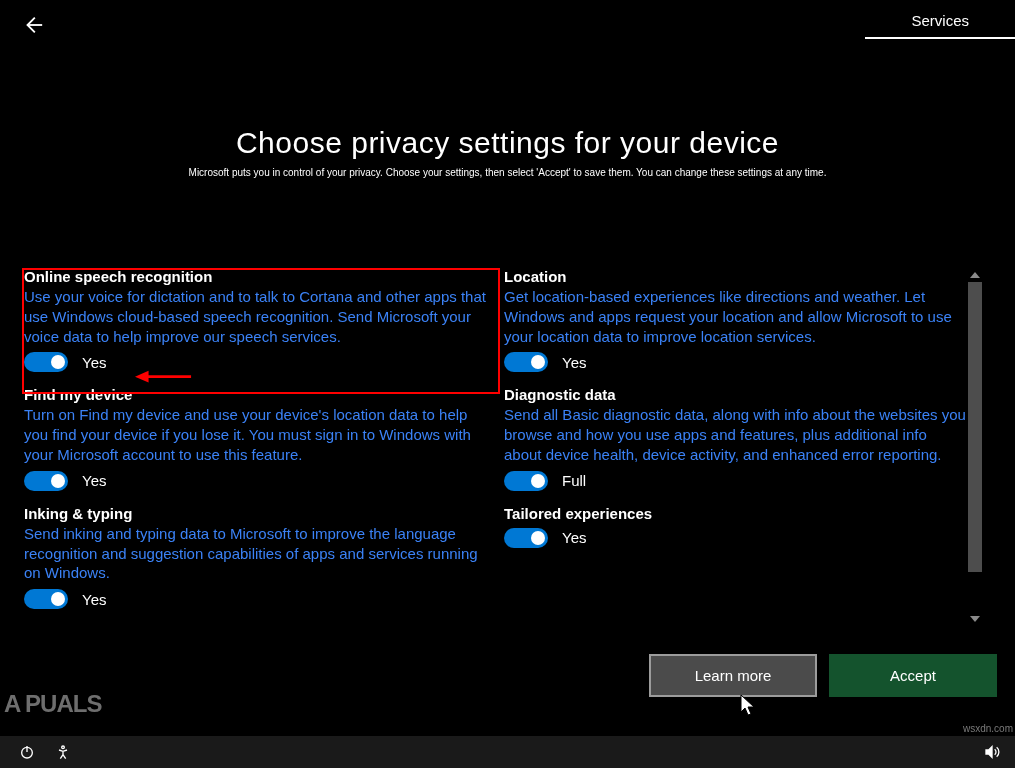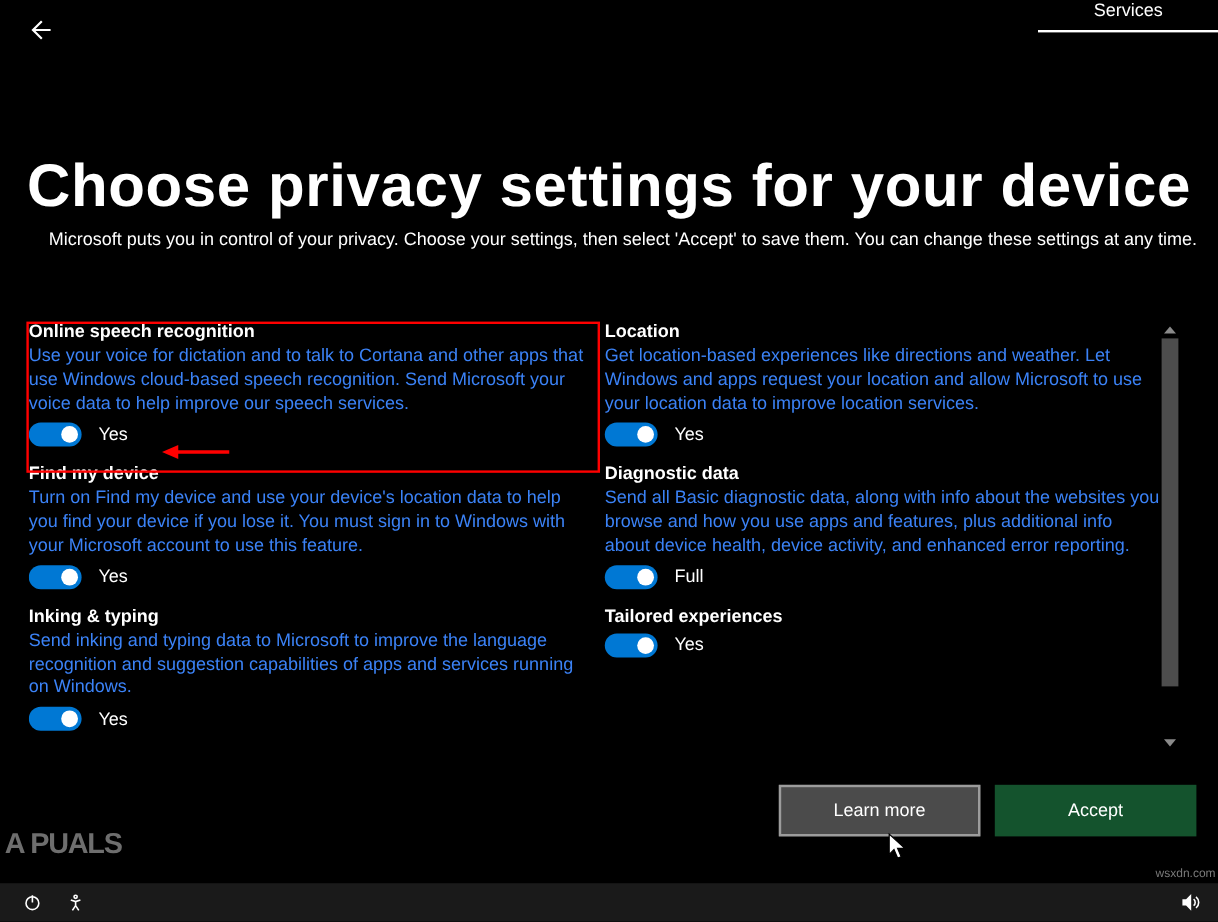--- a/index.html
+++ b/index.html
@@ -21,38 +21,38 @@
   }
   .back-arrow {
     position: absolute;
     left: 22px; top: 14px;
     width: 24px; height: 24px;
     cursor: pointer;
   }
   .tab {
     position: absolute;
     right: 0; top: 0;
-    padding: 0 46px 8px 46px;
+    padding: 12px 46px 8px 46px;
     font-size: 15px;
     border-bottom: 2px solid #ffffff;
     cursor: pointer;
     color: #ffffff;
   }
 
   
   .page-title {
     text-align: center;
-    font-size: 50px;
-    font-weight: 700;
+    font-size: 30px;
+    font-weight: 400;
     margin-top: 82px;
     letter-spacing: .5px;
   }
   .page-subtitle {
-    text-align: right;
-    font-size: 15px;
+    text-align: center;
+    font-size: 10px;
     margin: 6px auto 0 auto;
     max-width: 980px;
     font-weight: 400;
     line-height: 1.3;
   }
 
   
   .content {
     position: absolute;
     top: 268px;

